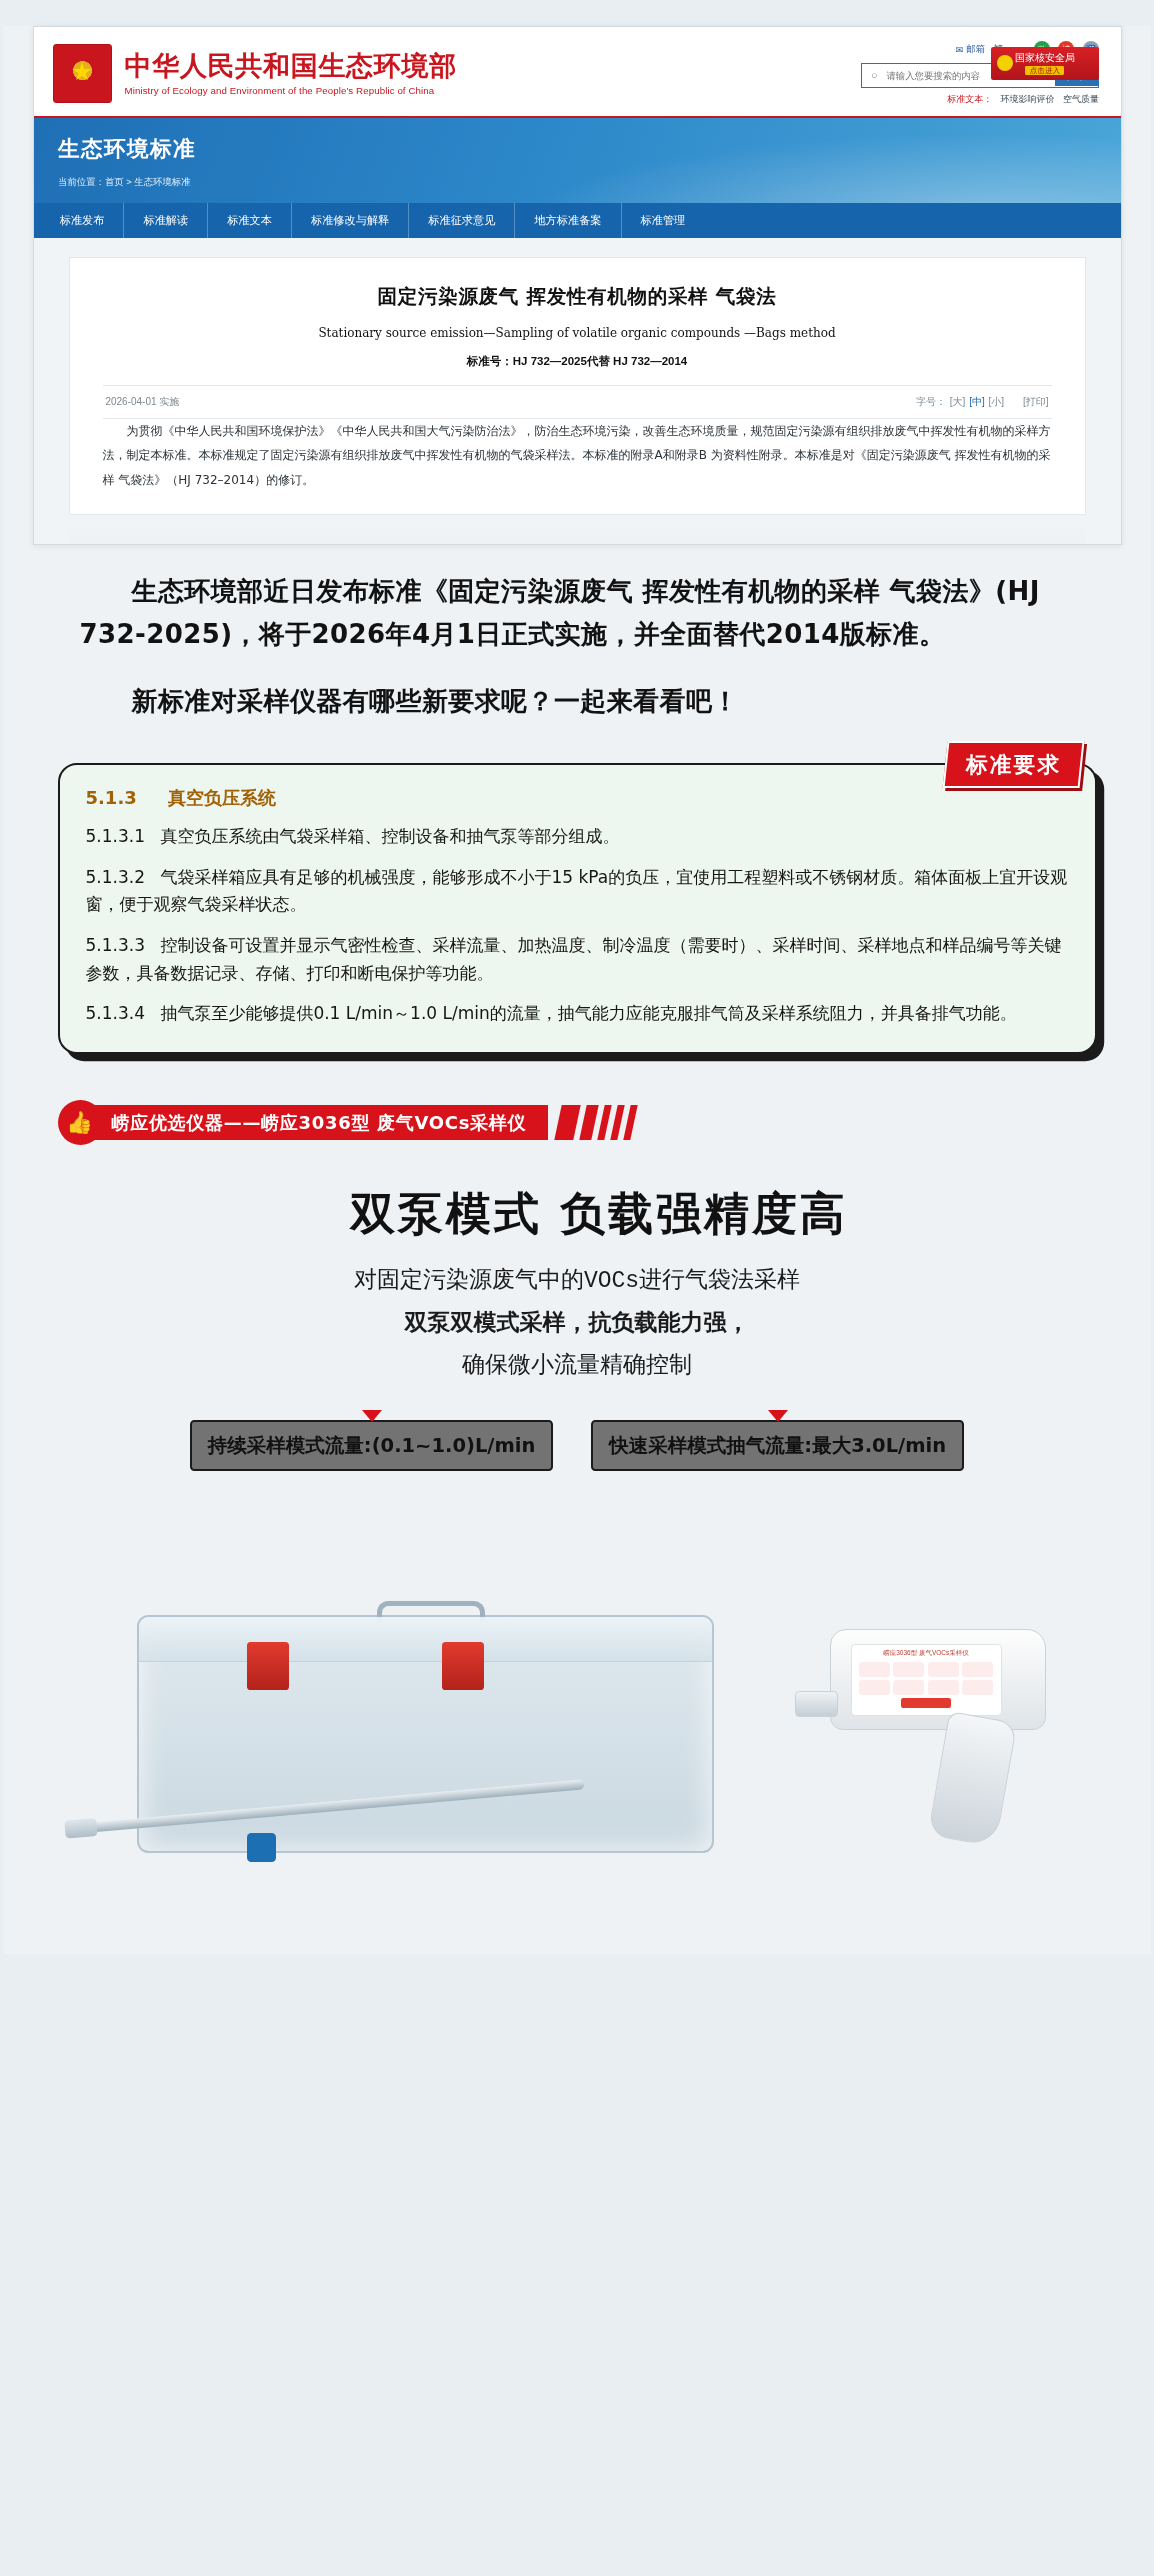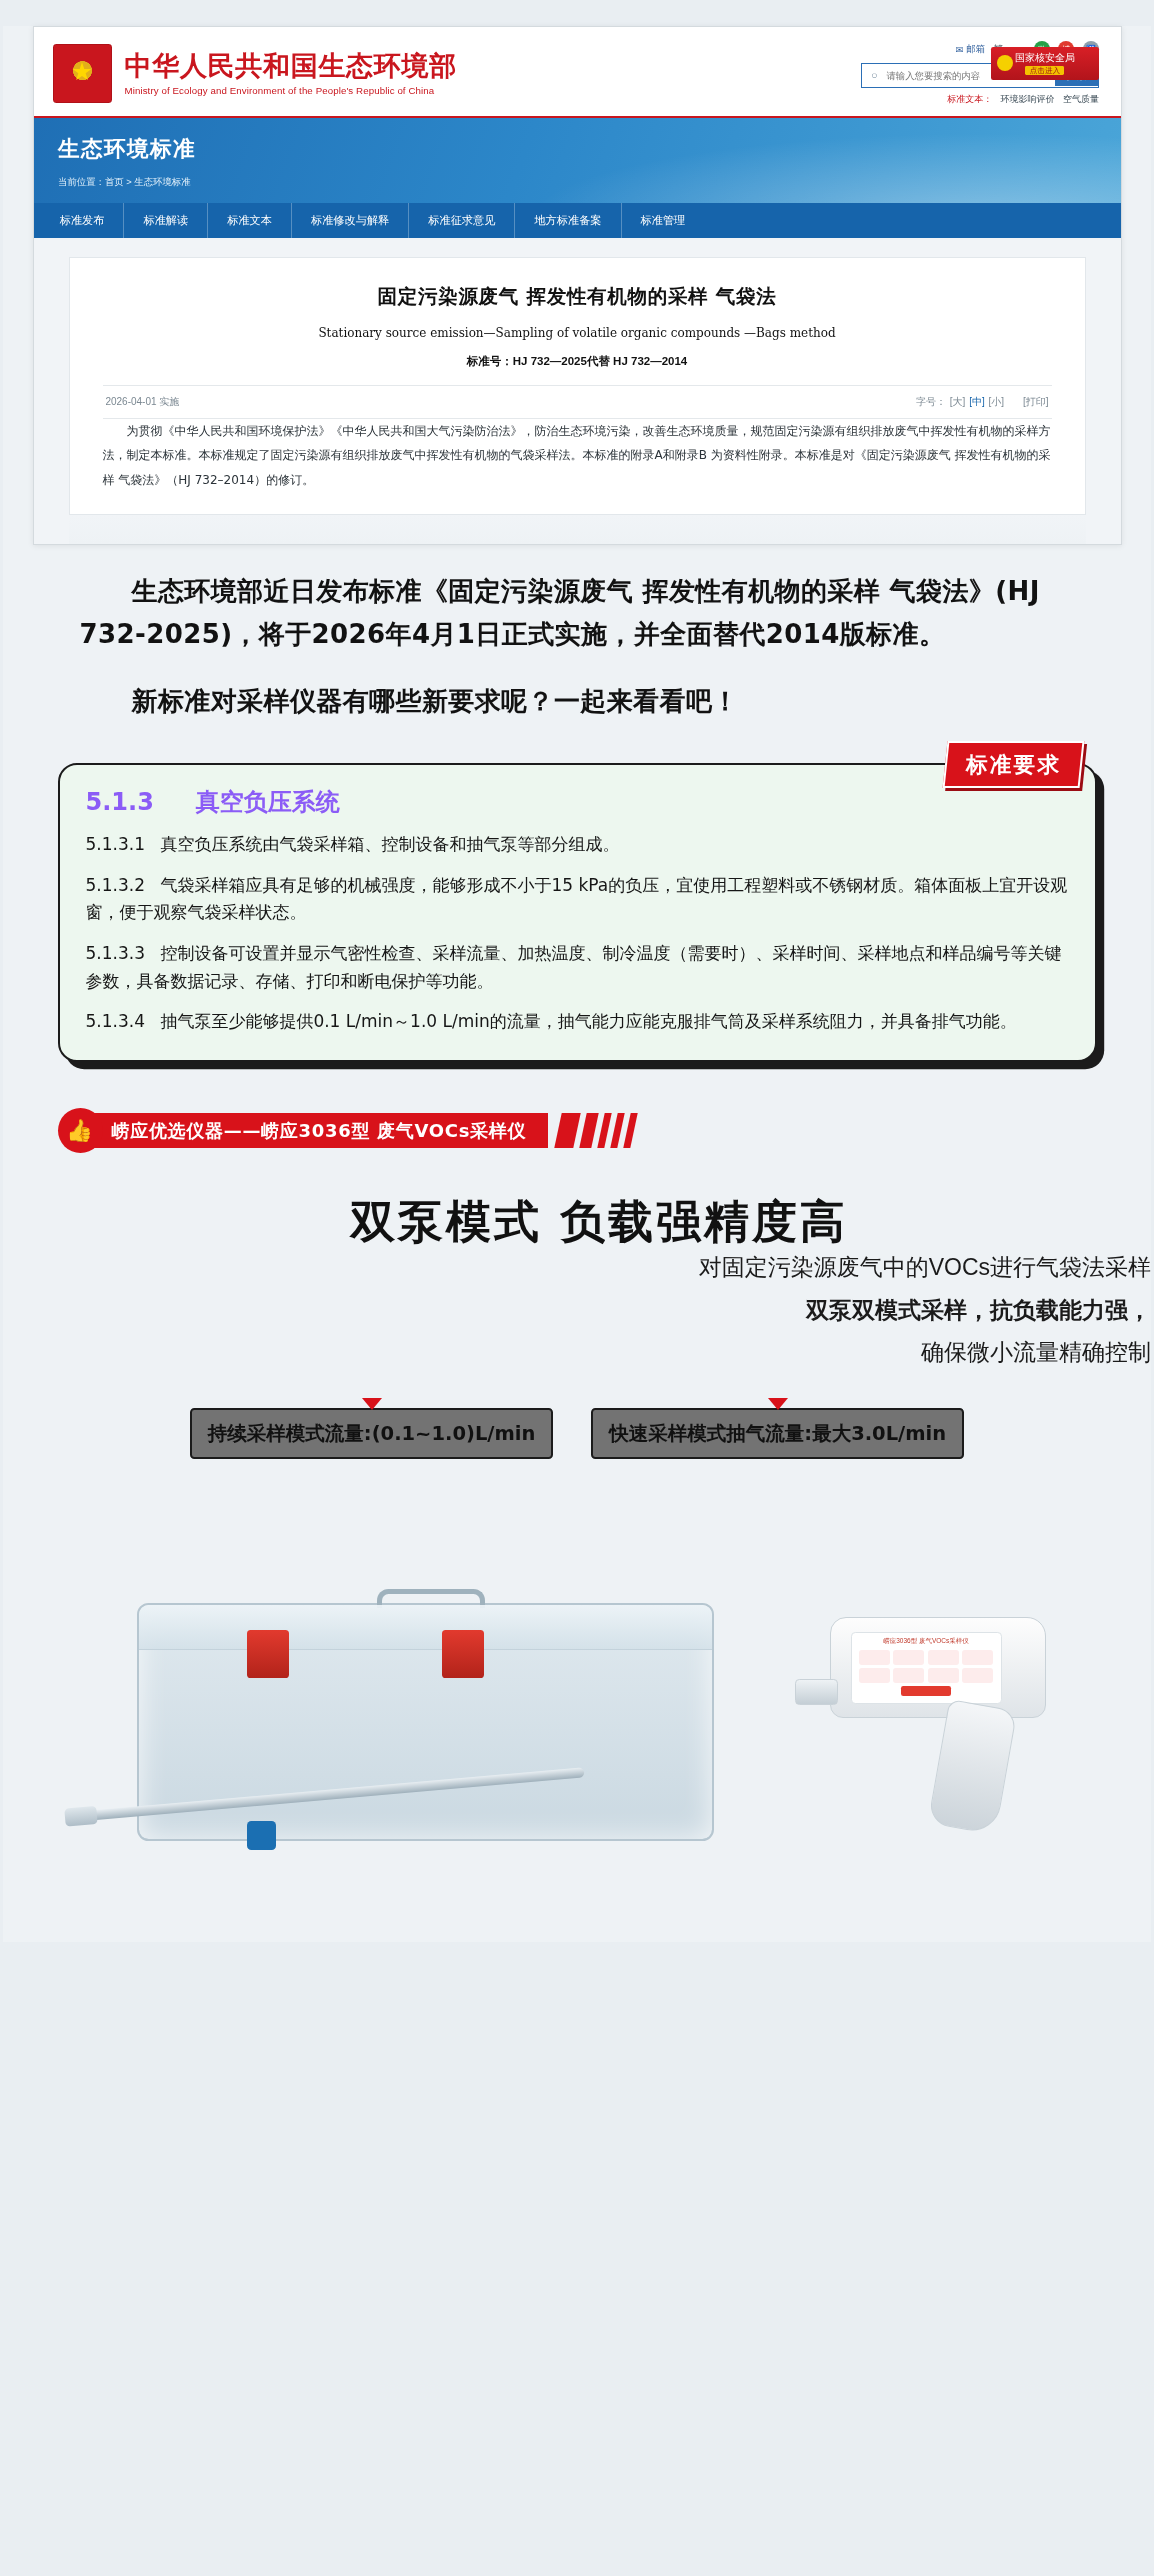--- a/index.html
+++ b/index.html
@@ -238,21 +238,21 @@
   .req-box {
     background: #edf7ef;
     border: 2.2px solid #1b1b1b;
     border-radius: 19px;
     padding: 21.6px 26px 24.5px;
     box-shadow: 7.2px 7.2px 0 #1b1b1b;
     position: relative;
     z-index: 2;
   }
   .req-box h3 {
-    font-size: 24px; font-weight: bold; color: #8b5cf6; margin-bottom: 4px;
+    font-size: 18px; font-weight: bold; color: #a16207; margin-bottom: 4px;
     font-family: "DejaVu Sans", sans-serif;
   }
   .req-box p {
     font-size: 17px;
     line-height: 1.62;
     color: #161616;
     margin-top: 13px;
     font-family: "DejaVu Sans", sans-serif;
   }
   .req-box p .no { margin-right: 10px; }
@@ -291,23 +291,24 @@
     text-align: center;
     font-size: 45px;
     font-weight: bold;
     letter-spacing: 2.9px;
     color: #111;
     margin-top: 39px;
     font-family: "DejaVu Sans", sans-serif;
     padding-left: 44px;
   }
   .sub-lines {
-    text-align: right;
+    text-align: center;
+    margin-top: 20px;
     color: #1b1b1b;
-    font-family: Liberation Sans, sans-serif;
+    font-family: Liberation Mono, monospace;
   }
   .sub-lines .l1 { font-size: 23px; }
   .sub-lines .l2 { font-size: 23px; font-weight: bold; margin-top: 11.5px;}
   .sub-lines .l3 { font-size: 23px; margin-top: 11.5px;}
 
   
   .specs {
     display: flex; justify-content: center; gap: 38px;
     margin-top: 40px;
   }

